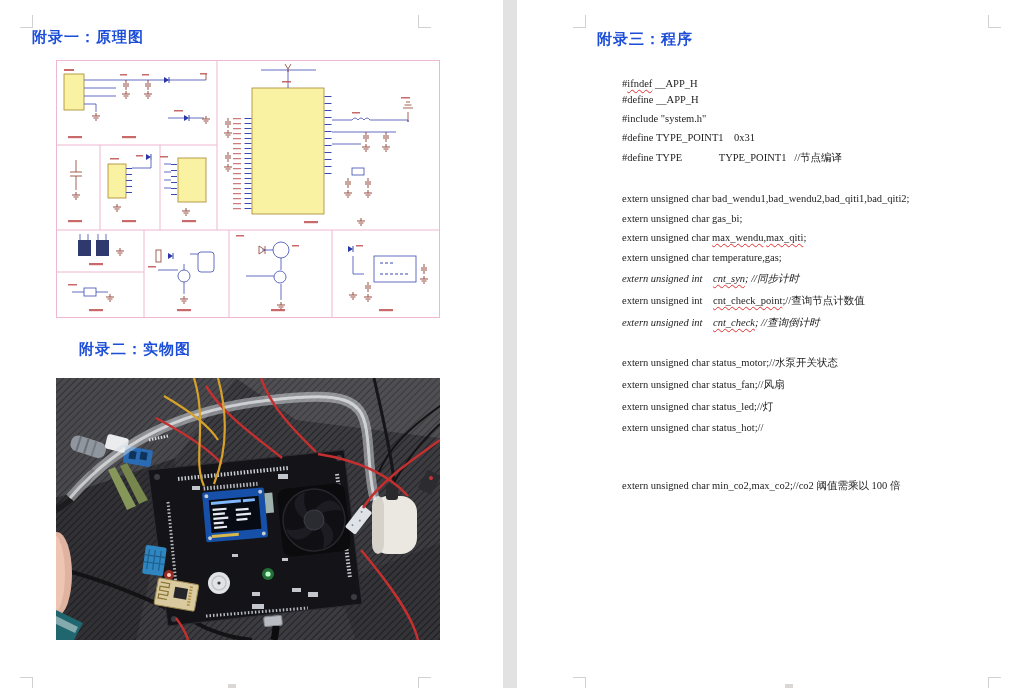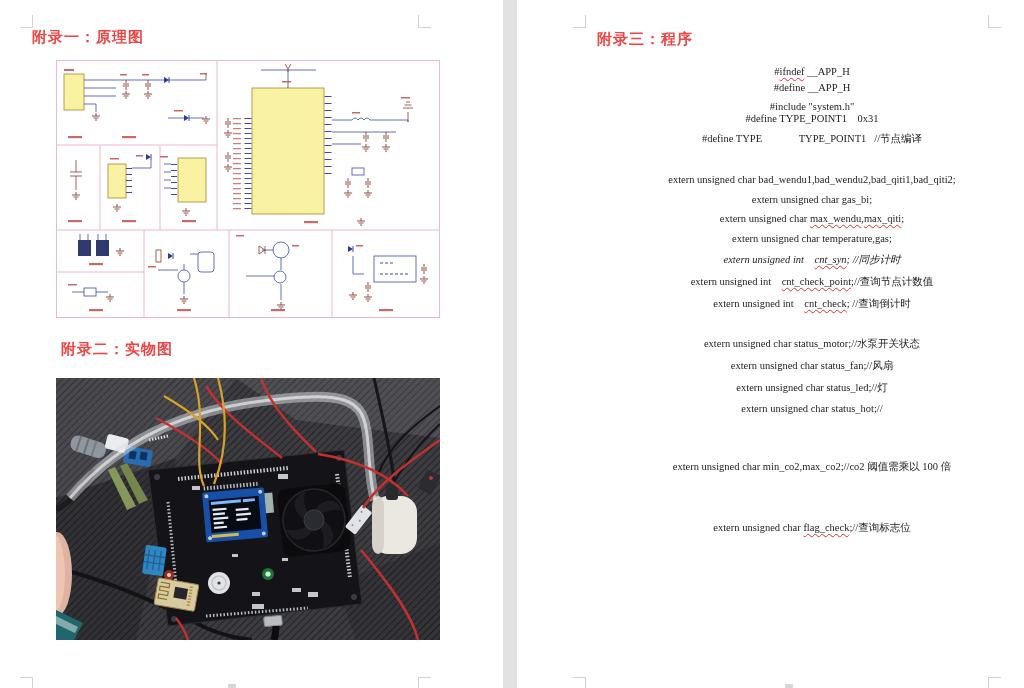--- a/index.html
+++ b/index.html
@@ -2,24 +2,24 @@
 <html><head>
 <meta charset="utf-8">
 <style>
   html,body{margin:0;padding:0;}
   body{width:1024px;height:688px;overflow:hidden;background:#ffffff;position:relative;
        font-family:"Liberation Sans", sans-serif;}
   .page{position:absolute;top:0;height:688px;background:#fff;}
   #page-left{left:0;width:503px;}
   #page-right{left:517px;width:460px;}
   #page-gap{position:absolute;left:503px;top:0;width:14px;height:688px;background:#e2e2e2;}
-  .h-cn{position:absolute;font-weight:bold;font-size:15px;color:#ef4444;letter-spacing:1px;
+  .h-cn{position:absolute;font-weight:bold;font-size:15px;color:#1d4ed8;letter-spacing:1px;
         font-family:"Liberation Sans","DejaVu Sans",sans-serif;}
   .figure{position:absolute;}
-  .codeblock{position:absolute;left:622px;top:66px;width:380px;text-align:center;}
+  .codeblock{position:absolute;left:622px;top:78px;width:380px;}
   .code-line{font-family:"Liberation Serif","DejaVu Serif",serif;font-size:10.5px;line-height:12px;
              color:#1c1c1c;white-space:pre;}
   .sq{text-decoration:underline wavy #e03030 1px;text-underline-offset:2px;}
   .mark{position:absolute;width:12px;height:12px;border:0 solid #d2d2d2;}
   .m-br{border-right-width:1px;} .m-bl{border-left-width:1px;}
   .m-bb{border-bottom-width:1px;} .m-bt{border-top-width:1px;}
   .pgnum{position:absolute;width:8px;height:4px;background:#beb6b2;opacity:.55;}
 </style>
 </head>
 <body>
@@ -161,21 +161,21 @@
           <rect x="248" y="161" width="14" height="2.2"></rect>
         <rect x="33" y="203" width="14" height="2.2"></rect>
           <rect x="33" y="249" width="14" height="2.2"></rect>
         <rect x="121" y="249" width="14" height="2.2"></rect>
           <rect x="215" y="249" width="14" height="2.2"></rect>
         <rect x="323" y="249" width="14" height="2.2"></rect>
       </g>
     </svg>
   </div>
 
-  <div class="h-cn" style="left:18px;top:340px;padding-left:43px;">附录二：实物图</div>
+  <div class="h-cn" style="left:36px;top:340px;padding-left:43px;">附录二：实物图</div>
 
   <div class="figure" style="left:56px;top:378px;width:384px;height:262px;">
     <svg width="384" height="262" viewBox="0 0 384 262" xmlns="http://www.w3.org/2000/svg">
       <defs>
         <pattern id="mesh" width="5" height="5" patternUnits="userSpaceOnUse" patternTransform="rotate(45)">
           <rect width="5" height="5" fill="#3b3b40"></rect>
           <line x1="0" y1="0" x2="0" y2="5" stroke="#232327" stroke-width="2"></line>
         </pattern>
       </defs>
       <rect width="384" height="262" fill="url(#mesh)"></rect>
@@ -327,35 +327,34 @@
 </div>
 
 <div id="page-gap"></div>
 
 <div class="page" id="page-right">
   <div class="h-cn" style="left:80px;top:30px;">附录三：程序</div>
   <div class="codeblock" style="left:105px;">
       <div class="code-line" style="margin-top: 0px;">#<span class="sq">ifndef</span> __APP_H</div>
       <div class="code-line" style="margin-top: 4px;">#define __APP_H</div>
       <div class="code-line" style="margin-top: 7px;">#include "system.h"</div>
-      <div class="code-line" style="">#define TYPE_POINT1    0x31</div>
+      <div class="code-line" style="margin-top: 7px;">#define TYPE_POINT1    0x31</div>
       <div class="code-line" style="margin-top: 8px;">#define TYPE              TYPE_POINT1   //节点编译</div>
       <div class="code-line" style="margin-top: 29px;">extern unsigned char bad_wendu1,bad_wendu2,bad_qiti1,bad_qiti2;</div>
       <div class="code-line" style="margin-top: 8px;">extern unsigned char gas_bi;</div>
       <div class="code-line" style="margin-top: 7px;">extern unsigned char <span class="sq">max_wendu</span>,<span class="sq">max_qiti</span>;</div>
       <div class="code-line" style="margin-top: 8px;">extern unsigned char temperature,gas;</div>
       <div class="code-line" style="margin-top: 9px; font-style: italic;">extern unsigned int    <span class="sq">cnt_syn</span>; //同步计时</div>
       <div class="code-line" style="margin-top: 10px;">extern unsigned int    <span class="sq">cnt_check_point</span>;//查询节点计数值</div>
-      <div class="code-line" style="margin-top: 10px;">extern unsigned int    <span class="sq">cnt_check</span>; //查询倒计时</div>
+      <div class="code-line" style="margin-top: 10px; font-style: italic;">extern unsigned int    <span class="sq">cnt_check</span>; //查询倒计时</div>
       <div class="code-line" style="margin-top: 28px;">extern unsigned char status_motor;//水泵开关状态</div>
       <div class="code-line" style="margin-top: 10px;">extern unsigned char status_fan;//风扇</div>
       <div class="code-line" style="margin-top: 10px;">extern unsigned char status_led;//灯</div>
       <div class="code-line" style="margin-top: 9px;">extern unsigned char status_hot;//</div>
       <div class="code-line" style="margin-top: 46px;">extern unsigned char min_co2,max_co2;//co2 阈值需乘以 100 倍</div>
-      <div class="code-line" style="margin-top: 49px;">extern unsigned char <span class="sq">flag_check</span>;//查询标志位</div>
     </div>
 </div>
 
 <div class="mark m-br m-bb" style="left:20px;top:15px;"></div>
 <div class="mark m-bl m-bb" style="left:418px;top:15px;"></div>
 <div class="mark m-br m-bt" style="left:20px;top:677px;"></div>
 <div class="mark m-bl m-bt" style="left:418px;top:677px;"></div>
 <div class="mark m-br m-bb" style="left:573px;top:15px;"></div>
 <div class="mark m-bl m-bb" style="left:988px;top:15px;"></div>
 <div class="mark m-br m-bt" style="left:573px;top:677px;"></div>

